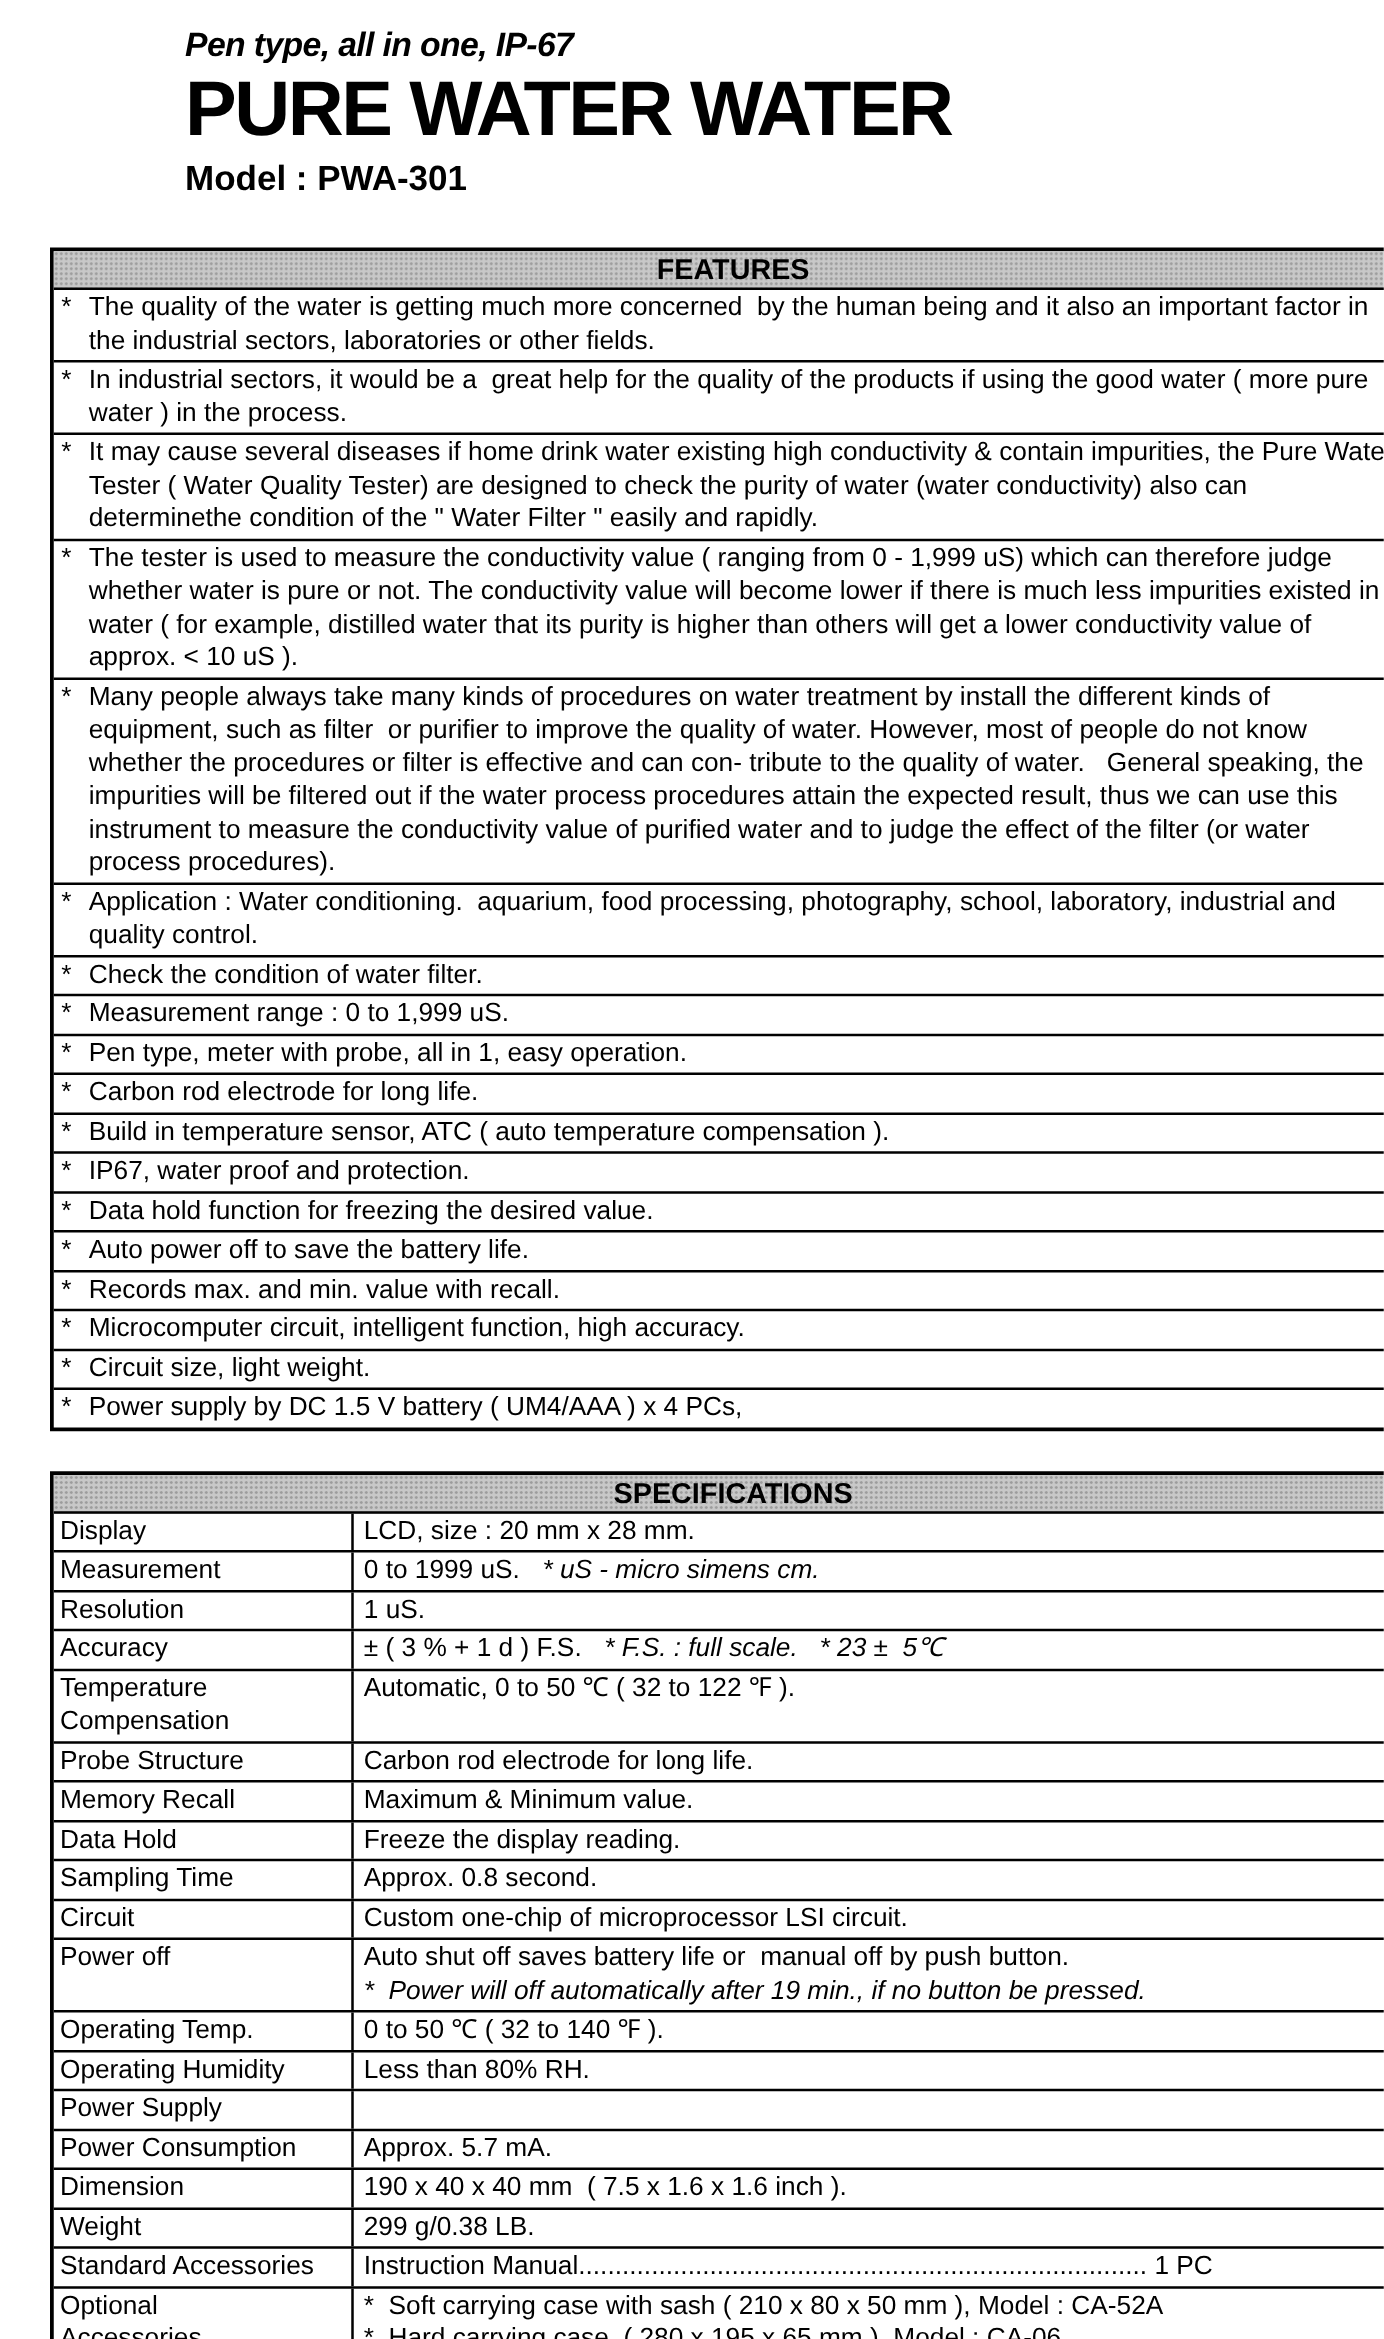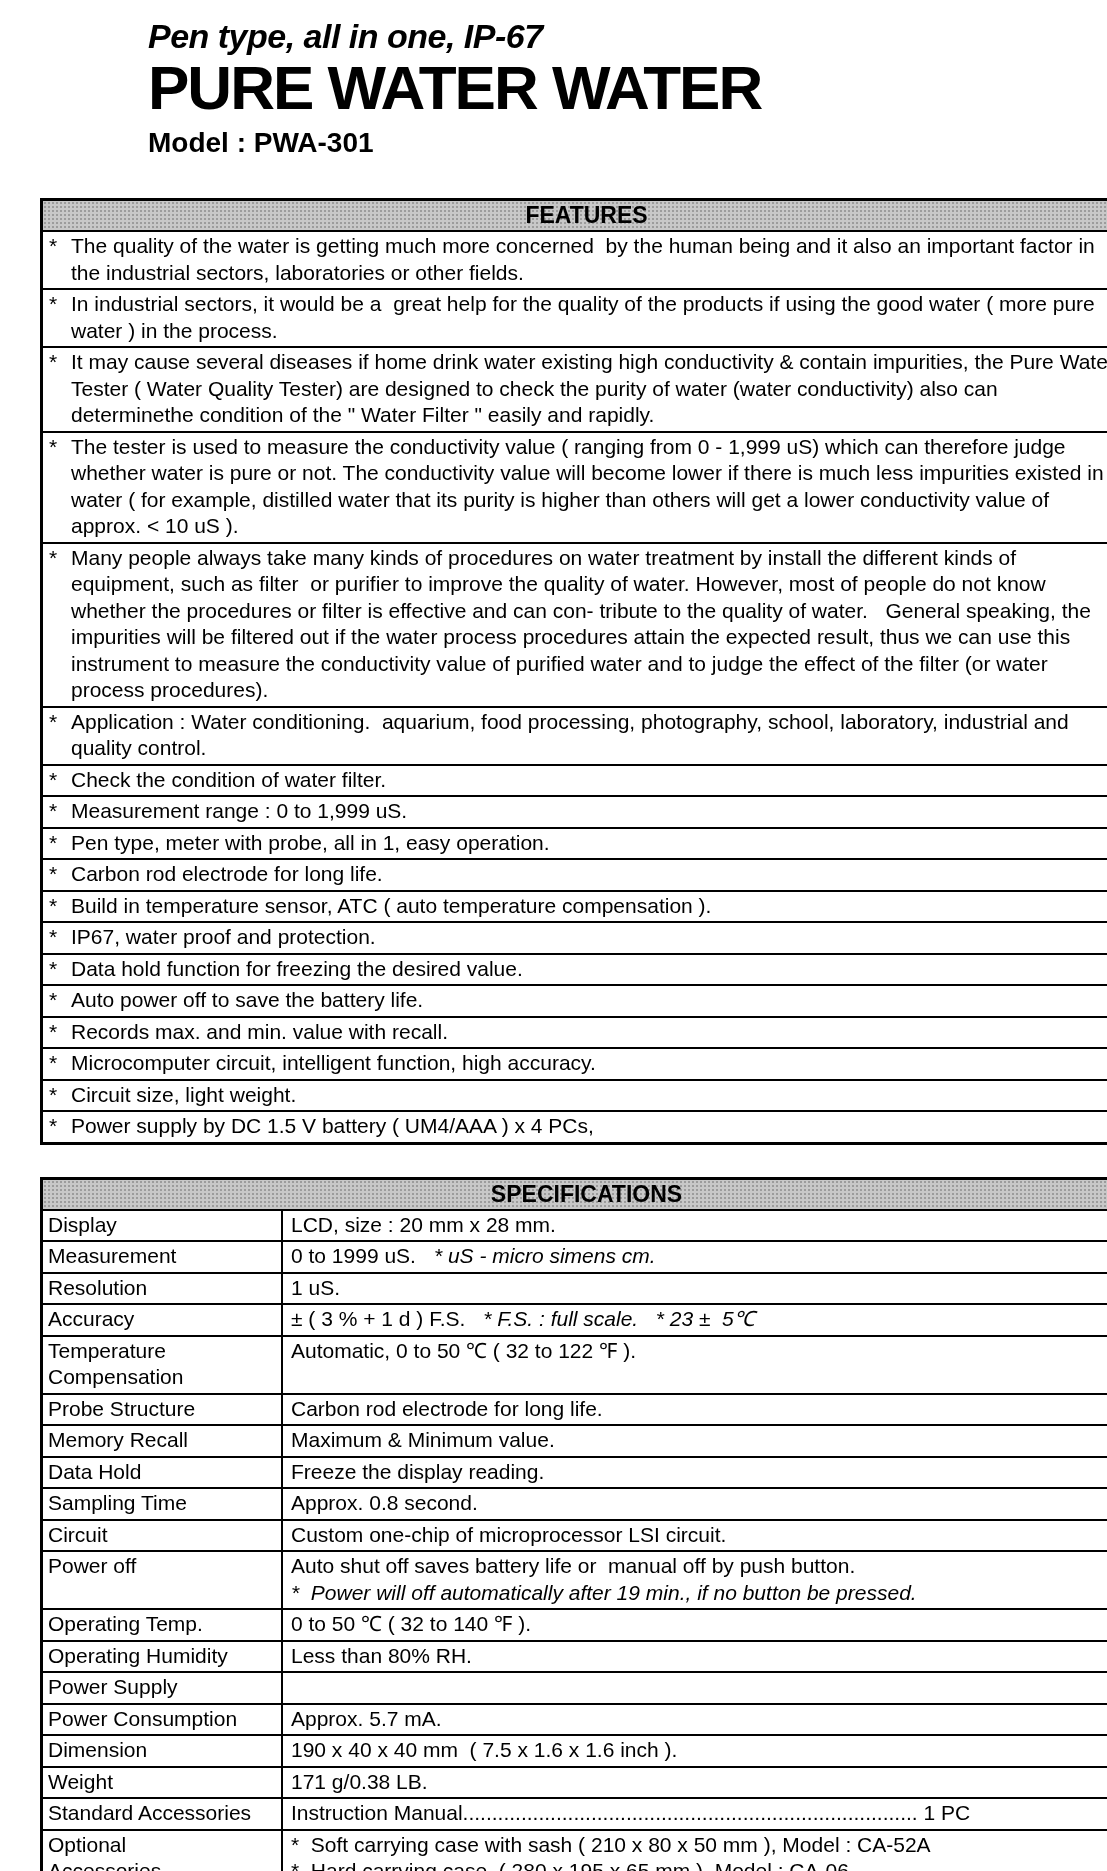--- a/index.html
+++ b/index.html
@@ -18,21 +18,21 @@
   .page{
     position:relative;
     width:1107px;
     min-height:1871px;
     background:#ffffff;
   }
   .doc-header{
     padding:16px 0 0 148px;
   }
   .tagline{
-    font-size:34px;
+    font-size:27px;
     font-weight:bold;
     font-style:italic;
     line-height:40px;
     letter-spacing:-0.5px;
   }
   .title{
     font-size:62px;
     font-weight:bold;
     letter-spacing:-2px;
     line-height:64px;
@@ -300,21 +300,21 @@
         <div class="spec-row">
     <div class="spec-label">Dimension</div>
     <div class="spec-value">
       <div class="vline"><span>190 x 40 x 40 mm  ( 7.5 x 1.6 x 1.6 inch ).</span></div>
 
     </div>
   </div>
         <div class="spec-row">
     <div class="spec-label">Weight</div>
     <div class="spec-value">
-      <div class="vline"><span>171 g/0.38 LB.</span></div>
+      <div class="vline"><span>299 g/0.38 LB.</span></div>
 
     </div>
   </div>
         <div class="spec-row">
     <div class="spec-label">Standard Accessories</div>
     <div class="spec-value">
       <div class="vline"><span>Instruction Manual.............................................................................. 1 PC</span></div>
 
     </div>
   </div>

